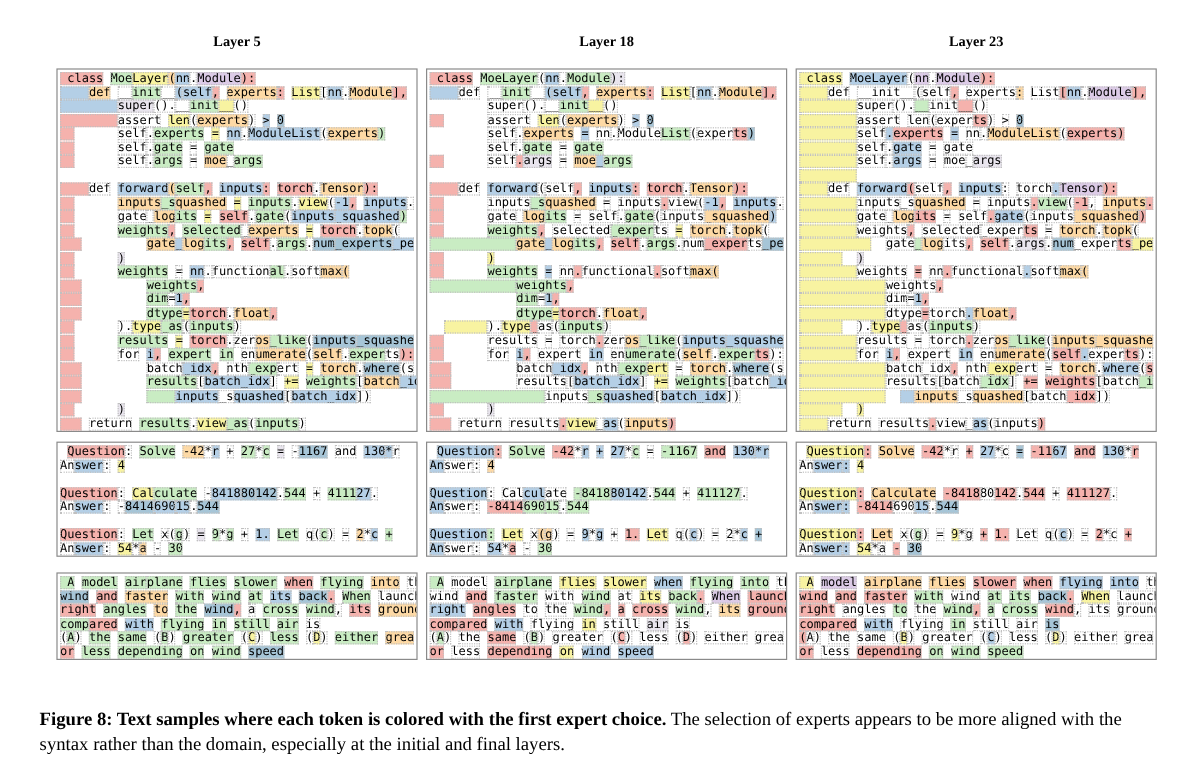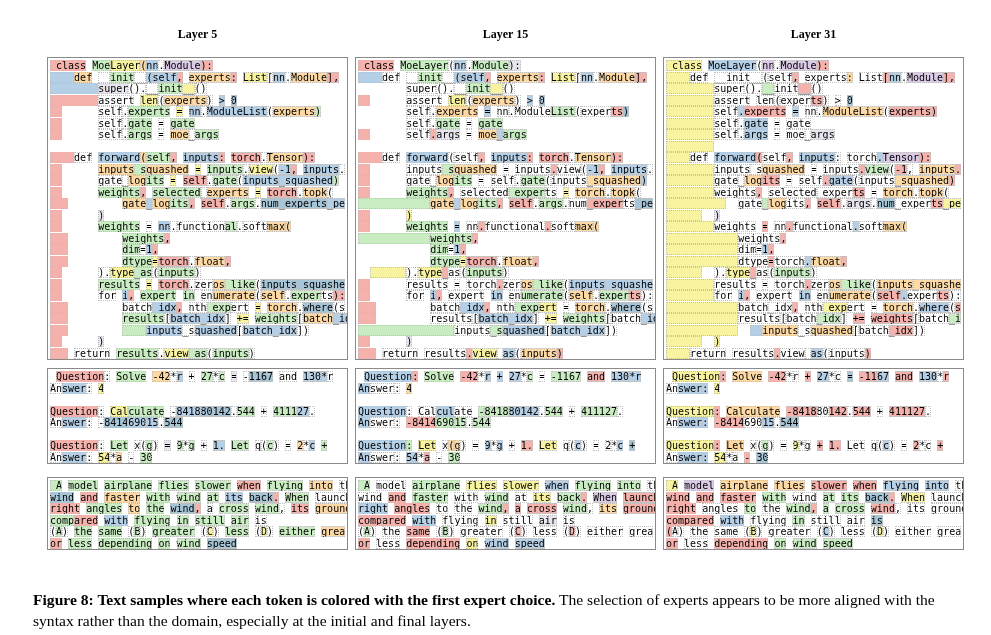--- a/index.html
+++ b/index.html
@@ -15,22 +15,22 @@
   .cl{white-space:pre;height:11.5px;}
   .tok{outline:1px dotted #c0c0c0;outline-offset:-1px;}
   .caption{position:absolute;left:33px;top:590px;width:927px;font-size:15.6px;line-height:20.5px;}
   .caption b{font-weight:bold;}
 </style>
 </head>
 <body>
 
 <div>
   <div class="hdr c0">Layer 5</div>
-  <div class="hdr c1">Layer 15</div>
-  <div class="hdr c2">Layer 31</div>
+  <div class="hdr c1">Layer 18</div>
+  <div class="hdr c2">Layer 23</div>
 
   <div class="box code c0">
       <div class="cl"><span class="tok" style="background: rgb(245, 178, 173);"> class</span><span> </span><span class="tok" style="background: rgb(201, 236, 195);">Moe</span><span class="tok" style="background: rgb(248, 243, 161);">Layer</span><span class="tok" style="background: rgb(253, 217, 165);">(</span><span class="tok" style="background: rgb(180, 207, 230);">nn</span><span class="tok">.</span><span class="tok" style="background: rgb(220, 203, 231);">Module</span><span class="tok" style="background: rgb(245, 178, 173);">):</span></div>
       <div class="cl"><span class="tok" style="background: rgb(180, 207, 230);">    </span><span class="tok" style="background: rgb(253, 217, 165);">def</span><span> </span><span class="tok">__</span><span class="tok" style="background: rgb(201, 236, 195);">init</span><span class="tok">__</span><span class="tok" style="background: rgb(180, 207, 230);">(</span><span class="tok" style="background: rgb(180, 207, 230);">self</span><span class="tok" style="background: rgb(245, 178, 173);">,</span><span> </span><span class="tok" style="background: rgb(253, 217, 165);">experts</span><span class="tok" style="background: rgb(245, 178, 173);">:</span><span> </span><span class="tok" style="background: rgb(248, 243, 161);">List</span><span class="tok">[</span><span class="tok" style="background: rgb(180, 207, 230);">nn</span><span class="tok">.</span><span class="tok" style="background: rgb(253, 217, 165);">Module</span><span class="tok" style="background: rgb(245, 178, 173);">],</span></div>
       <div class="cl"><span class="tok" style="background: rgb(180, 207, 230);">        </span><span class="tok" style="background: rgb(233, 229, 238);">super</span><span class="tok">().</span><span class="tok">__</span><span class="tok" style="background: rgb(201, 236, 195);">init</span><span class="tok" style="background: rgb(248, 243, 161);">__</span><span class="tok">()</span></div>
       <div class="cl"><span class="tok" style="background: rgb(245, 178, 173);">        </span><span class="tok">assert</span><span> </span><span class="tok" style="background: rgb(248, 243, 161);">len</span><span class="tok">(</span><span class="tok" style="background: rgb(253, 217, 165);">experts</span><span class="tok">)</span><span> </span><span class="tok" style="background: rgb(180, 207, 230);">&gt;</span><span> </span><span class="tok" style="background: rgb(166, 197, 215);">0</span></div>
       <div class="cl"><span class="tok" style="background: rgb(245, 178, 173);">  </span><span>      </span><span class="tok">self</span><span class="tok">.</span><span class="tok" style="background: rgb(201, 236, 195);">experts</span><span> </span><span class="tok" style="background: rgb(248, 243, 161);">=</span><span> </span><span class="tok" style="background: rgb(180, 207, 230);">nn</span><span class="tok">.</span><span class="tok" style="background: rgb(180, 207, 230);">ModuleList</span><span class="tok">(</span><span class="tok" style="background: rgb(253, 217, 165);">experts</span><span class="tok" style="background: rgb(201, 236, 195);">)</span></div>
       <div class="cl"><span class="tok" style="background: rgb(245, 178, 173);">  </span><span>      </span><span class="tok">self</span><span class="tok">.</span><span class="tok" style="background: rgb(201, 236, 195);">gate</span><span> </span><span class="tok">=</span><span> </span><span class="tok" style="background: rgb(201, 236, 195);">gate</span></div>
       <div class="cl"><span class="tok" style="background: rgb(245, 178, 173);">  </span><span>      </span><span class="tok">self</span><span class="tok">.</span><span class="tok" style="background: rgb(201, 236, 195);">args</span><span> </span><span class="tok">=</span><span> </span><span class="tok" style="background: rgb(253, 217, 165);">moe</span><span class="tok">_</span><span class="tok" style="background: rgb(201, 236, 195);">args</span></div>
       <div class="cl"> </div>

